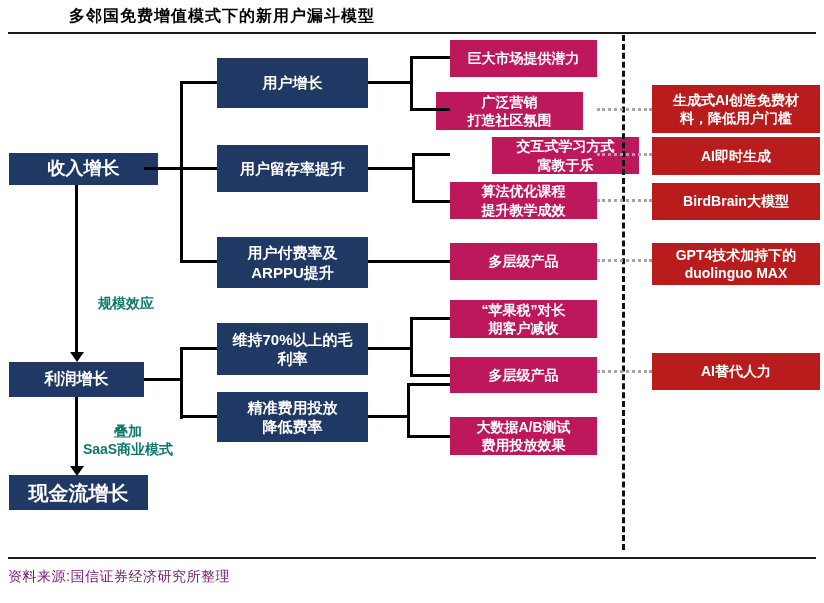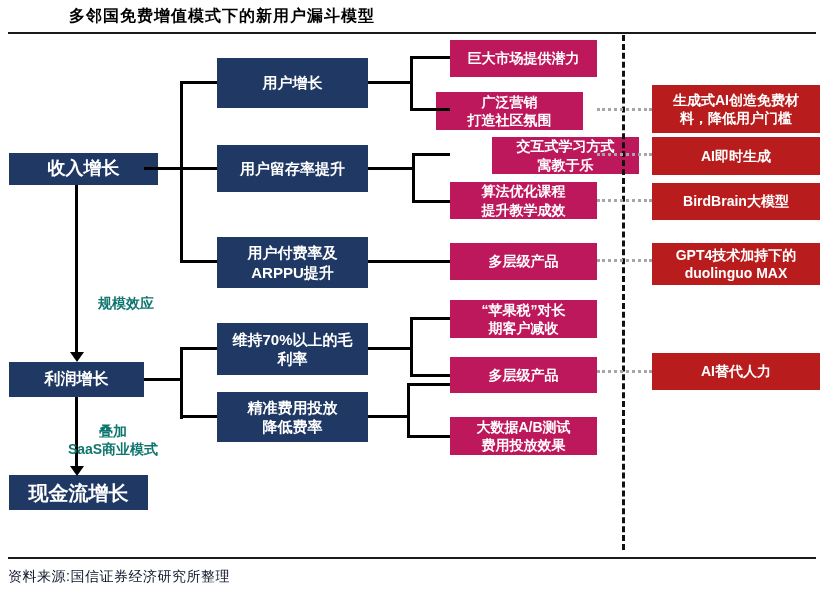--- a/index.html
+++ b/index.html
@@ -25,41 +25,41 @@
   .dashv{position:absolute;width:0;border-left:3px dashed #111;}
   .arrowhead{
     position:absolute;width:0;height:0;
     border-left:7px solid transparent;border-right:7px solid transparent;
     border-top:10px solid #000;
   }
   .flow-label{
     position:absolute;color:#0f766e;font-weight:bold;font-size:14px;
     text-align:center;white-space:pre-line;line-height:1.25;
   }
-  .source{position:absolute;left:8px;top:568px;font-size:14px;color:#0f172a;font-weight:500;letter-spacing:0.5px;}
+  .source{position:absolute;left:8px;top:568px;font-size:14px;color:#701a75;font-weight:500;letter-spacing:0.5px;}
 </style>
 </head>
 <body>
 
 <div id="stage">
 
   <div class="title">多邻国免费增值模式下的新用户漏斗模型</div>
   <div class="hrule" style="top:32px;"></div>
 
   <div class="box navy" style="left:9px;top:153px;width:149px;height:32px;font-size:18px;">收入增长</div>
   <div class="box navy" style="left:9px;top:362px;width:135px;height:35px;font-size:16px;">利润增长</div>
   <div class="box navy" style="left:9px;top:475px;width:139px;height:35px;font-size:20px;">现金流增长</div>
 
   <div class="line" style="left:75px;top:185px;width:3px;height:168px;"></div>
   <div class="arrowhead" style="left:70px;top:352px;"></div>
   <div class="flow-label" style="left:86px;top:295px;width:80px;">规模效应</div>
 
   <div class="line" style="left:75px;top:397px;width:3px;height:70px;"></div>
   <div class="arrowhead" style="left:70px;top:466px;"></div>
-  <div class="flow-label" style="left:38px;top:423px;width:150px;">叠加
+  <div class="flow-label" style="left:53px;top:423px;width:150px;">叠加
 SaaS商业模式</div>
 
   <div class="box navy" style="left:217px;top:58px;width:151px;height:50px;">用户增长</div>
   <div class="box navy" style="left:217px;top:145px;width:151px;height:47px;">用户留存率提升</div>
   <div class="box navy" style="left:217px;top:237px;width:151px;height:51px;">用户付费率及
 ARPPU提升</div>
   <div class="box navy" style="left:217px;top:323px;width:151px;height:52px;">维持70%以上的毛
 利率</div>
   <div class="box navy" style="left:217px;top:392px;width:151px;height:50px;">精准费用投放
 降低费率</div>

